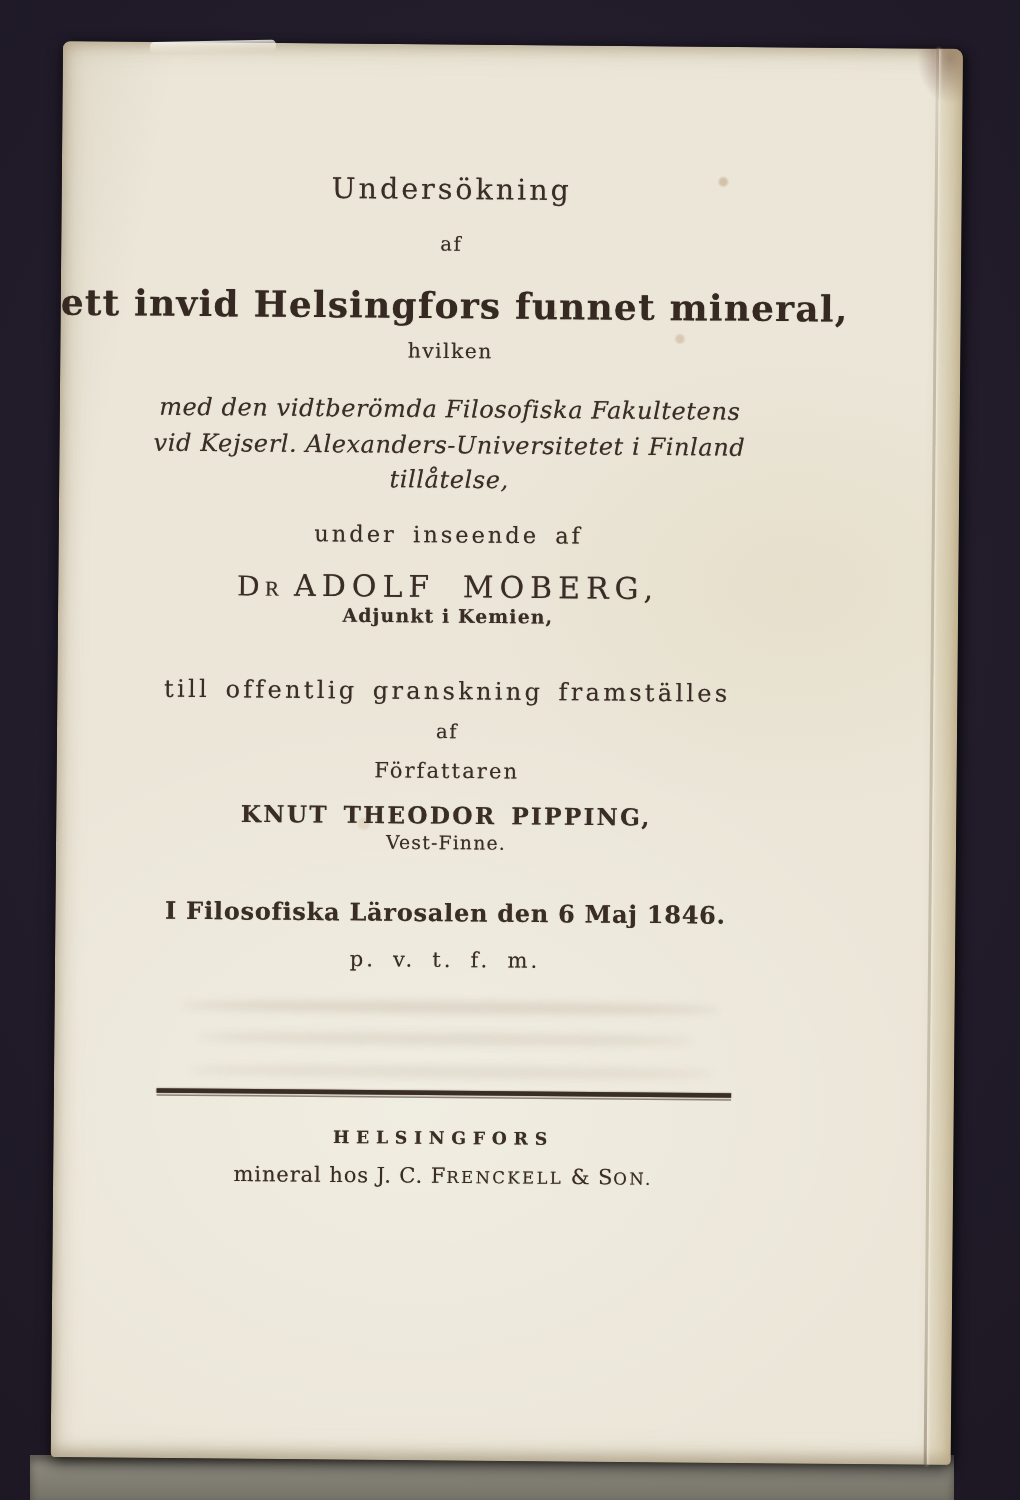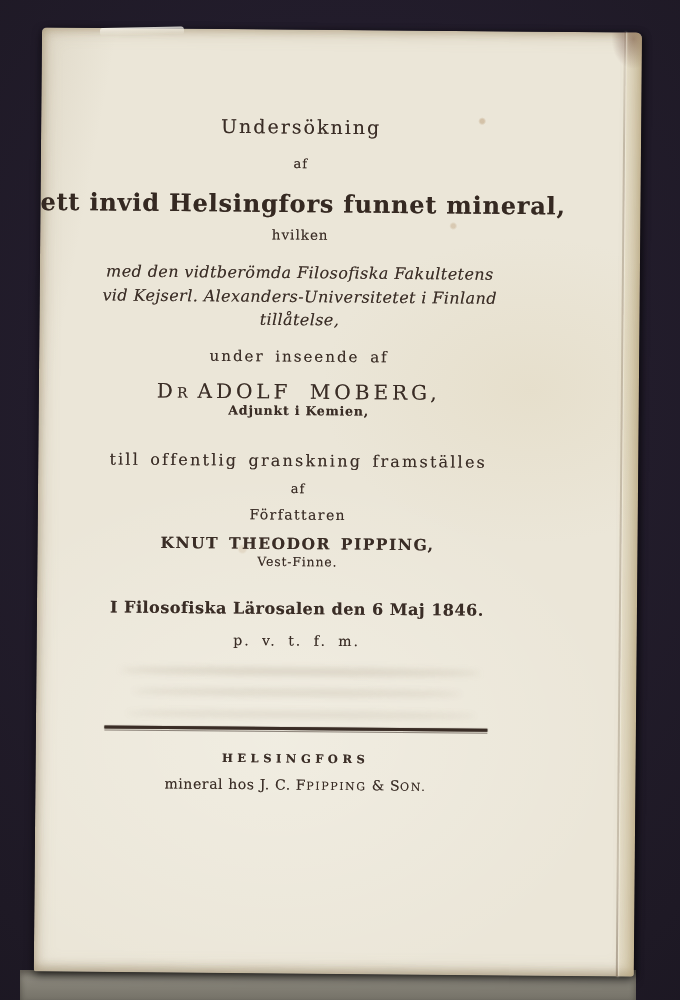--- a/index.html
+++ b/index.html
@@ -76,21 +76,21 @@
   .l-title       {top:97px; font-size:19px; letter-spacing:2px;}
   .l-of1         {top:134px;font-size:13px; letter-spacing:1px;}
   .l-subject     {top:174px;font-size:24px; font-weight:bold;letter-spacing:.8px;color:#352922;}
   .l-which       {top:205px;font-size:13.5px;letter-spacing:1px;}
   .l-perm1       {top:243px;font-size:16px; font-style:italic;letter-spacing:.4px;}
   .l-perm2       {top:267px;font-size:16px; font-style:italic;letter-spacing:.4px;}
   .l-perm3       {top:290px;font-size:16px; font-style:italic;letter-spacing:.4px;}
   .l-supervision {top:327px;font-size:15px; letter-spacing:2px;word-spacing:4px;}
   .l-supervisor  {top:362px;font-size:20px; letter-spacing:4px;word-spacing:8px;}
   .l-supervisor .dr-sm{font-size:14px;}
-  .l-supervisor .dr{margin-right:6px;}
+  .l-supervisor .dr{margin-right:6px;font-family:Liberation Serif, serif;}
   .l-suptitle    {top:381px;font-size:12.5px;font-weight:bold;letter-spacing:.8px;}
   .l-presentation{top:431px;font-size:16px; letter-spacing:2.2px;word-spacing:3px;}
   .l-of2         {top:459px;font-size:13px; letter-spacing:1px;}
   .l-authorlabel {top:485px;font-size:14px; letter-spacing:1.4px;}
   .l-authorname  {top:514px;font-size:15.5px;font-weight:bold;letter-spacing:1.5px;word-spacing:3px;}
   .l-epithet     {top:532px;font-size:12.5px;letter-spacing:.8px;}
   .l-venue       {top:579px;font-size:16px; font-weight:bold;letter-spacing:.5px;}
   .l-time        {top:611px;font-size:14px; letter-spacing:2px;word-spacing:5px;}
   .l-city        {top:729px;font-size:11.5px;font-weight:bold;letter-spacing:4.5px;}
   .l-printer     {top:755px;font-size:14px; letter-spacing:.6px;}
@@ -131,16 +131,16 @@
       <div class="line l-of2">af</div>
       <div class="line l-authorlabel">Författaren</div>
       <div class="line l-authorname">KNUT THEODOR PIPPING,</div>
       <div class="line l-epithet">Vest-Finne.</div>
       <div class="line l-venue">I Filosofiska Lärosalen den 6 Maj 1846.</div>
       <div class="line l-time">p. v. t. f. m.</div>
 
       <div class="rule"></div>
 
       <div class="line l-city">HELSINGFORS</div>
-      <div class="line l-printer"><span>mineral hos J. C.</span> <span class="cap">F</span><span class="smallcap">PIPPING</span> <span>&amp;</span> <span class="cap">S</span><span class="smallcap">ON.</span></div>
+      <div class="line l-printer"><span>mineral hos J. C.</span> <span class="cap">F</span><span class="smallcap">RENCKELL</span> <span>&amp;</span> <span class="cap">S</span><span class="smallcap">ON.</span></div>
     </div>
   </div>
 </div>
 
 </body></html>

